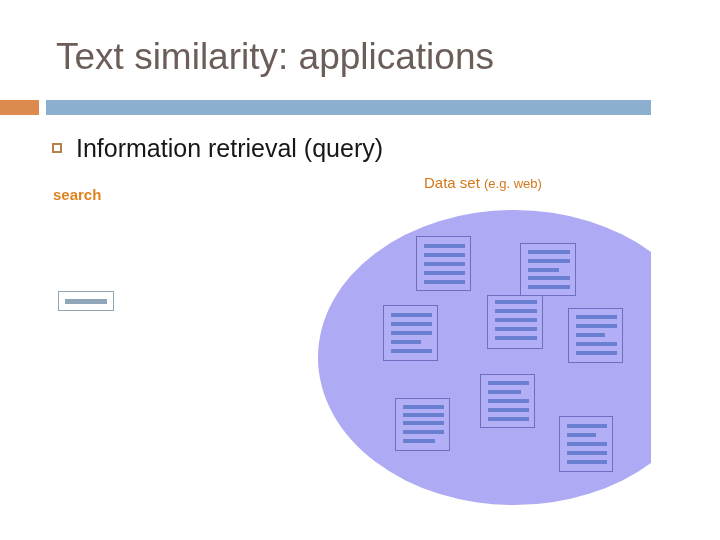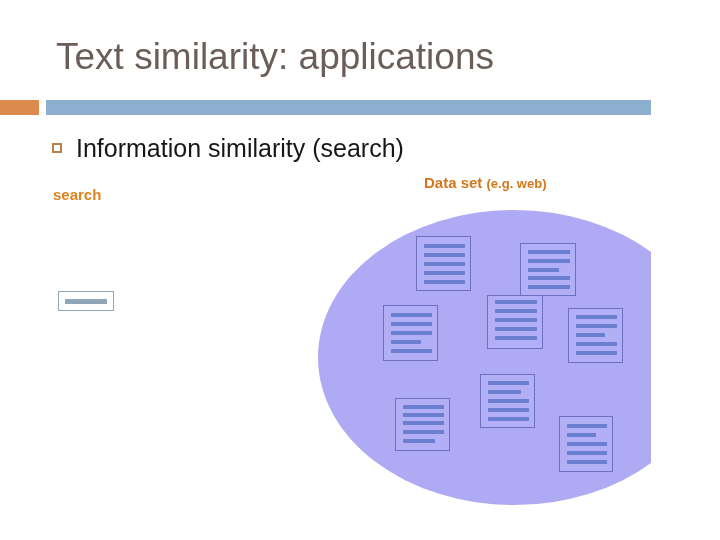--- a/index.html
+++ b/index.html
@@ -83,21 +83,21 @@
     color: #e0821e;
     font-weight: bold;
   }
 
   
   #dataset-label {
     position: absolute;
     left: 424px;
     top: 174px;
     color: #d4771a;
-    font-weight: bold;
+    font-weight: normal;
     white-space: nowrap;
   }
   #dataset-label .big { font-size: 15px; }
   #dataset-label .small { font-size: 13px; }
 
   
   #query-doc {
     position: absolute;
     left: 58px;
     top: 291px;
@@ -146,21 +146,21 @@
 
 <div id="slide">
 
   <div id="slide-title">Text similarity: applications</div>
 
   <div class="rule-orange"></div>
   <div class="rule-blue"></div>
 
   <div id="bullet-row">
     <span class="bullet-square"></span>
-    <span id="bullet-text">Information similarity (search)</span>
+    <span id="bullet-text">Information retrieval (query)</span>
   </div>
 
   <div id="query-label">search</div>
 
   <div id="dataset-label">
     <span class="big">Data set </span><span class="small">(e.g. web)</span>
   </div>
 
   <div id="query-doc">
     <div class="qline"></div>

